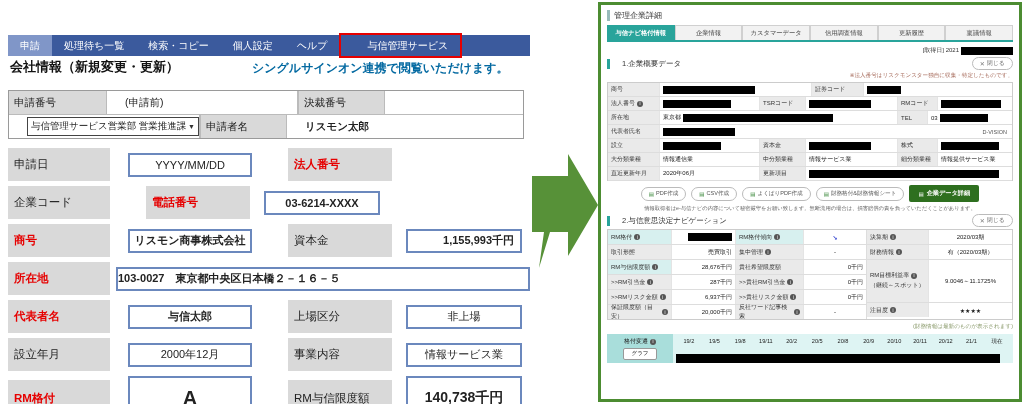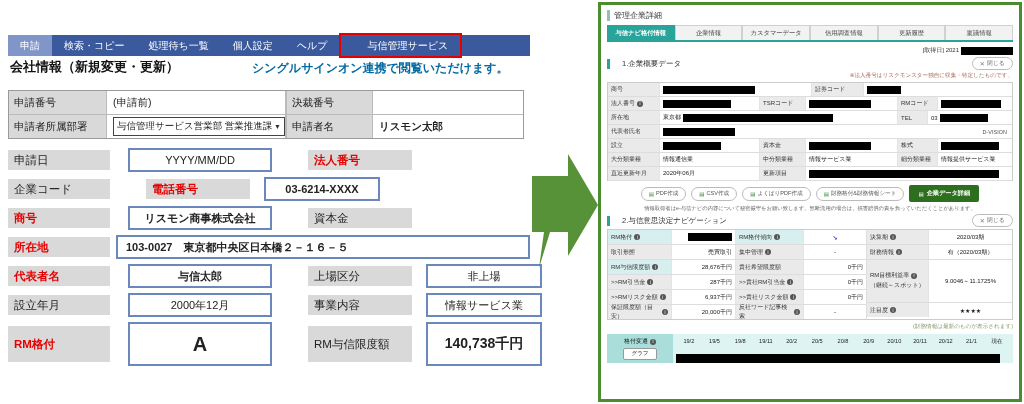--- a/index.html
+++ b/index.html
@@ -12,35 +12,35 @@
   .nav-item{display:flex;align-items:center;justify-content:center;font-size:10px;padding:0 12px;cursor:pointer;white-space:nowrap;}
   .nav-item.active{background:#8096c8;}
   .nav-item.flagged{border:2px solid #e60000;margin:-2px 0;padding-left:26px;}
   .page-title{position:absolute;left:10px;top:58px;font-size:13px;font-weight:bold;color:#111;}
   .sso-note{position:absolute;left:252px;top:60px;font-size:12px;font-weight:bold;color:#0369a1;}
 
   .meta-table{position:absolute;left:8px;top:90px;width:514px;border:1px solid #9a9a9a;}
   .meta-row{display:flex;height:23px;border-bottom:1px solid #bbb;align-items:stretch;}
   .meta-row:last-child{border-bottom:none;}
   .meta-label{width:92px;background:#d9d9d9;font-size:10.5px;display:flex;align-items:center;padding-left:5px;border-right:1px solid #bbb;}
-  .meta-value{display:flex;align-items:center;font-size:10.5px;padding-left:6px;}
+  .meta-value{display:flex;align-items:center;font-size:10.5px;padding-left:18px;}
   .mv1{width:172px;border-right:1px solid #bbb;}
   .meta-label.ml2{border-left:1px solid #bbb;width:80px;text-align:right;}
   .bold{font-weight:bold;}
   .select-box{display:flex;align-items:center;justify-content:space-between;border:1px solid #444;background:#fff;height:17px;width:168px;font-size:9.5px;padding:0 3px;cursor:pointer;}
   .select-box .chev{font-size:7px;color:#333;}
 
   .form-area{position:absolute;left:8px;top:148px;width:522px;}
   .frow{display:flex;align-items:center;margin-bottom:5px;}
-  .flabel{width:102px;height:20px;background:#d9d9d9;font-size:11.5px;display:flex;align-items:center;padding-left:6px;box-sizing:border-box;flex:none;}
+  .flabel{width:102px;height:33px;background:#d9d9d9;font-size:11.5px;display:flex;align-items:center;padding-left:6px;box-sizing:border-box;flex:none;}
   .flabel.red{color:#e60000;font-weight:bold;}
   .finput{height:24px;border:2px solid #6b88bd;background:#fff;display:flex;align-items:center;justify-content:center;font-size:11px;box-sizing:border-box;flex:none;}
   .g1{margin-left:18px;} .g2{margin-left:36px;} .g3{margin-left:14px;}
-  .w-in1{width:144px;} .w-lab2{width:104px;} .w-in2{width:116px;}
-  .addr-input{width:414px;margin-left:6px;justify-content:flex-start;padding-left:8px;font-weight:bold;}
+  .w-in1{width:124px;} .w-lab2{width:104px;} .w-in2{width:116px;}
+  .addr-input{width:414px;margin-left:6px;justify-content:flex-start;font-weight:bold;}
   .right-align{justify-content:flex-end;padding-right:6px;}
   .tall-label{height:36px;}
   .tall-input{height:44px;}
   .rating-big{font-size:20px;font-weight:bold;}
   .limit-big{font-size:14px;font-weight:bold;}
 
   
   .arrow-wrap{position:absolute;left:532px;top:148px;width:68px;height:126px;}
 
   
@@ -93,39 +93,38 @@
   .hist-bar .redact{width:97%;height:9px;}
 </style>
 </head>
 <body>
 
 <div class="canvas">
 
   <div class="left-panel">
     <div class="nav">
       <div class="nav-item active">申請</div>
+      <div class="nav-item">処理待ち一覧</div>
       <div class="nav-item">検索・コピー</div>
-      <div class="nav-item">処理待ち一覧</div>
       <div class="nav-item">個人設定</div>
       <div class="nav-item">ヘルプ</div>
       <div class="nav-item flagged">与信管理サービス</div>
     </div>
 
     <div class="page-title">会社情報（新規変更・更新）</div>
     <div class="sso-note">シングルサインオン連携で閲覧いただけます。</div>
 
     <div class="meta-table">
       <div class="meta-row">
         <div class="meta-label">申請番号</div>
         <div class="meta-value mv1">(申請前)</div>
         <div class="meta-label ml2">決裁番号</div>
         <div class="meta-value" style="flex:1"></div>
       </div>
       <div class="meta-row">
-        <div class="meta-label">申請者所属部署</div>
         <div class="meta-value mv1">
           <div class="select-box">
             <span>与信管理サービス営業部 営業推進課</span>
             <span class="chev">▼</span>
           </div>
         </div>
         <div class="meta-label ml2">申請者名</div>
         <div class="meta-value bold" style="flex:1">リスモン太郎</div>
       </div>
     </div>
@@ -138,20 +137,21 @@
       </div>
       <div class="frow">
         <div class="flabel">企業コード</div>
         <div class="flabel red w-lab2 g2">電話番号</div>
         <div class="finput w-in2 g3 bold">03-6214-XXXX</div>
       </div>
       <div class="frow">
         <div class="flabel red">商号</div>
         <div class="finput w-in1 g1 bold">リスモン商事株式会社</div>
         <div class="flabel w-lab2 g2">資本金</div>
+        <div class="finput w-in2 g3 bold right-align">1,155,993千円</div>
       </div>
       <div class="frow">
         <div class="flabel red">所在地</div>
         <div class="finput addr-input">103-0027　東京都中央区日本橋２－１６－５</div>
       </div>
       <div class="frow">
         <div class="flabel red">代表者名</div>
         <div class="finput w-in1 g1 bold">与信太郎</div>
         <div class="flabel w-lab2 g2">上場区分</div>
         <div class="finput w-in2 g3">非上場</div>

